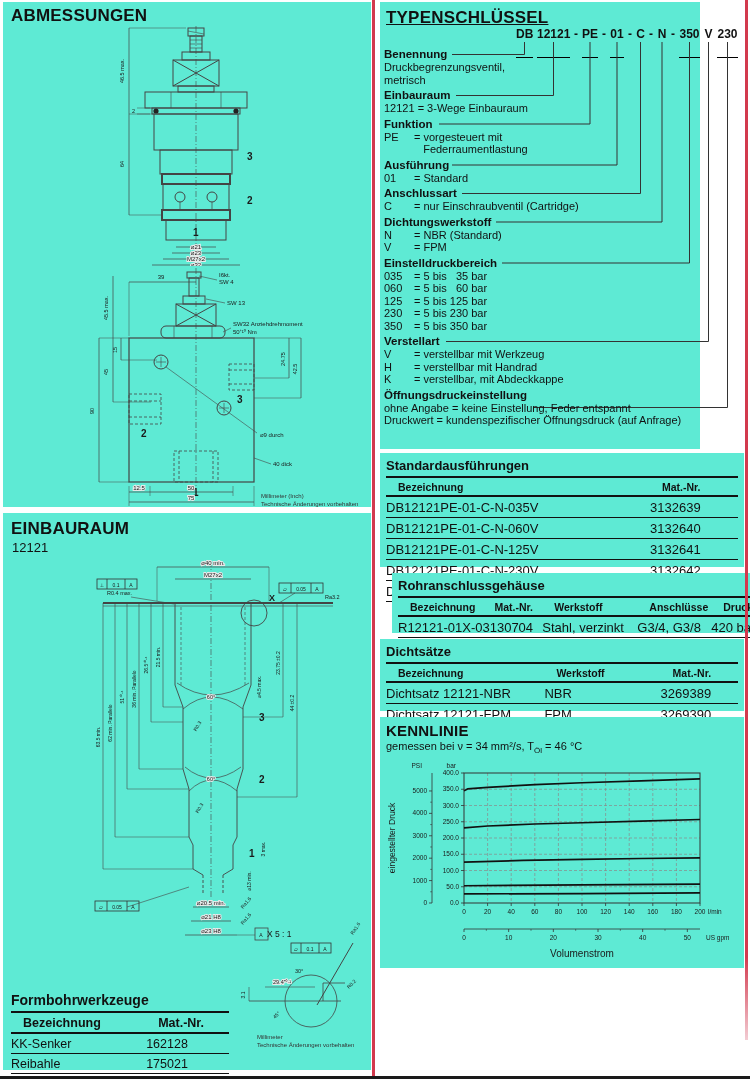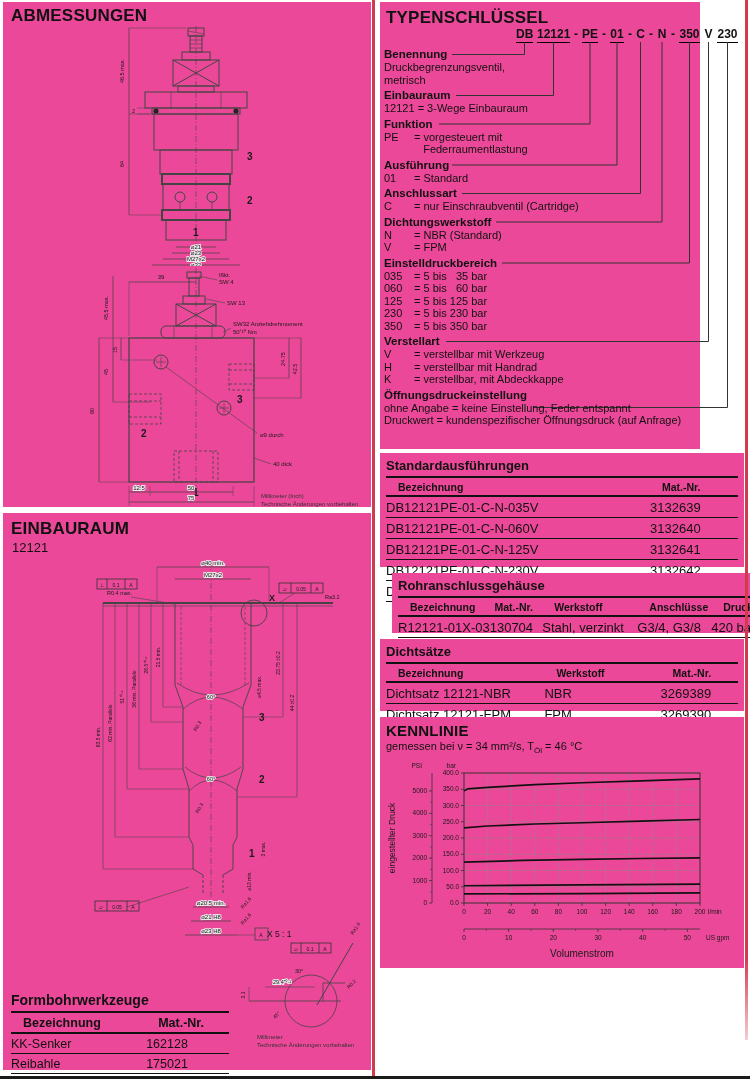--- a/index.html
+++ b/index.html
@@ -1,34 +1,34 @@
 <!DOCTYPE html>
 <html><head>
 <meta charset="utf-8">
 <style>
   html,body{margin:0;padding:0;background:#fff;}
   body{width:750px;height:1081px;position:relative;font-family:"Liberation Sans",sans-serif;color:#111;}
-  .panel{position:absolute;background:#ec4899;box-sizing:border-box;}
+  .panel{position:absolute;background:#5eead4;box-sizing:border-box;}
   .red-div{position:absolute;top:0;width:3px;background:#d23a4e;}
   .bottom-line{position:absolute;left:0;top:1076px;width:750px;height:3px;background:#1a1a1a;}
   h1{font-size:17px;font-weight:bold;margin:0;letter-spacing:.2px;}
   .sub12{font-size:13px;margin:1px 0 0 1px;}
   
   .tbl{box-sizing:border-box;}
   .tbl-title{font-size:13px;font-weight:bold;border-bottom:2px solid #111;padding:1px 0 3px 0;}
   .tbl table{width:100%;border-collapse:collapse;table-layout:fixed;}
   .tbl th{font-size:10.5px;text-align:left;font-weight:bold;padding:3px 0 2px 12px;border-bottom:2px solid #111;}
   .tbl td{font-size:13px;padding:3px 0 2px 0;border-bottom:1.4px solid #111;overflow:hidden;white-space:nowrap;}
   .tbl.big .tbl-title{font-size:14px;}
   .tbl.big th,.tbl.big td{font-size:12.5px;}
   
   #ts-panel{padding:6px;}
   .ts-code{position:absolute;left:136px;top:22px;white-space:nowrap;}
   .ts-code span{display:inline-block;text-align:center;font-size:12px;font-weight:bold;margin-right:4px;}
-  .ts-code span.u{border-bottom:1.6px solid #000;padding-bottom:1px;}
+  .ts-code span.u{border-bottom:1.6px solid #000;padding-bottom:16px;}
   #ts-sections{position:absolute;left:4px;top:46px;width:354px;}
   .ts-sec{margin-bottom:3px;}
   .ts-sec .t{font-size:11.5px;font-weight:bold;height:13px;line-height:13px;}
   .ts-sec .r{font-size:11px;height:12.5px;line-height:12.5px;white-space:pre;}
   .ts-sec .r .k{display:inline-block;width:30px;}
   .ts-leads{position:absolute;left:0;top:0;pointer-events:none;}
   svg text{fill:#1a1a1a;}
   .dim{font-size:6px;}
   .dim55{font-size:5.5px;}
   .dim5{font-size:5px;}
@@ -358,21 +358,21 @@
           </tr>
           <tr>
             <td>Reibahle</td>
             <td>175021</td>
           </tr>
         </tbody>
       </table>
   </div>
 </div>
 
-<div class="panel" id="ts-panel" style="left:380px;top:2px;width:320px;height:447px;">
+<div class="panel" id="ts-panel" style="left:380px;top:2px;width:320px;height:447px;text-decoration:underline;">
   <h1>TYPENSCHLÜSSEL</h1>
   <div class="ts-code" id="ts-code"><span class="u" style="width: 17px;">DB</span><span class="u" style="width: 33px;">12121</span><span style="width: 4px;">-</span><span class="u" style="width: 16px;">PE</span><span style="width: 4px;">-</span><span class="u" style="width: 14px;">01</span><span style="width: 4px;">-</span><span style="width: 9px;">C</span><span style="width: 4px;">-</span><span style="width: 10px;">N</span><span style="width: 4px;">-</span><span class="u" style="width: 21px;">350</span><span style="width: 9px;">V</span><span class="u" style="width: 21px;">230</span></div>
   <svg class="ts-leads" width="364" height="447" viewBox="0 0 364 447">
     <g fill="none" stroke="#333" stroke-width="1">
       <polyline points="72,52.5 144.5,52.5 144.5,40"></polyline>
       <polyline points="76,93.5 173.5,93.5 173.5,40"></polyline>
       <polyline points="59,122 210,122 210,40"></polyline>
       <polyline points="72,163 237,163 237,40"></polyline>
       <polyline points="82,191.5 260.5,191.5 260.5,40"></polyline>
       <polyline points="116,220 282,220 282,40"></polyline>

